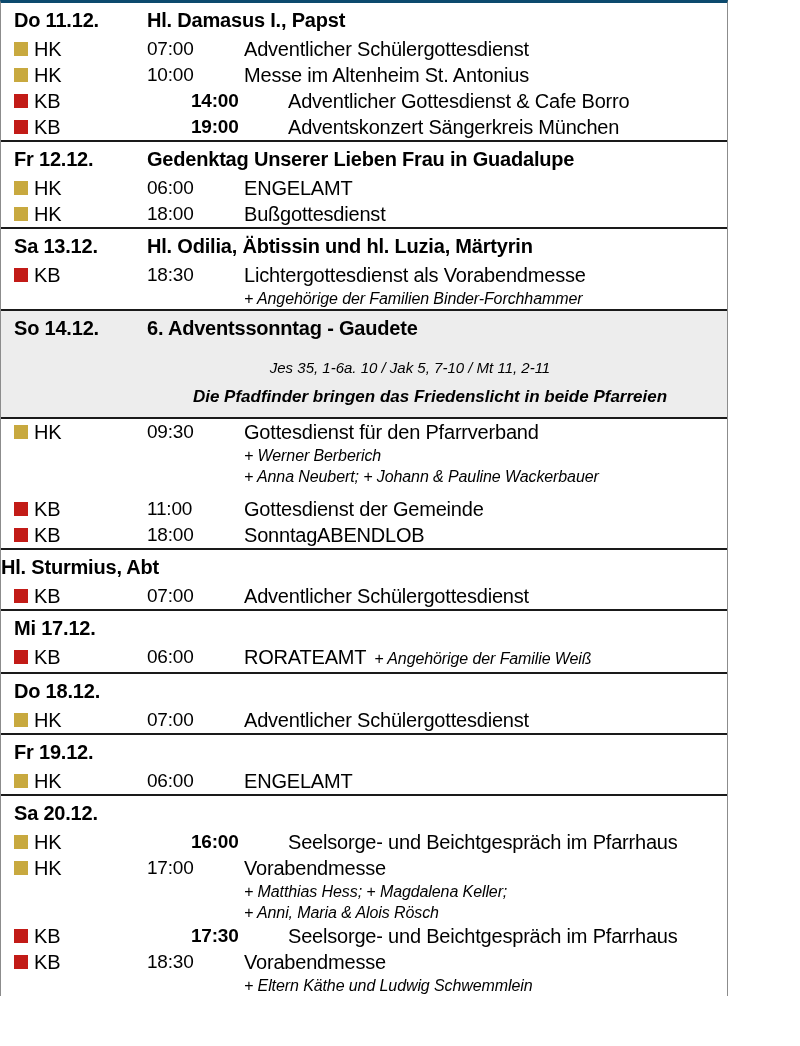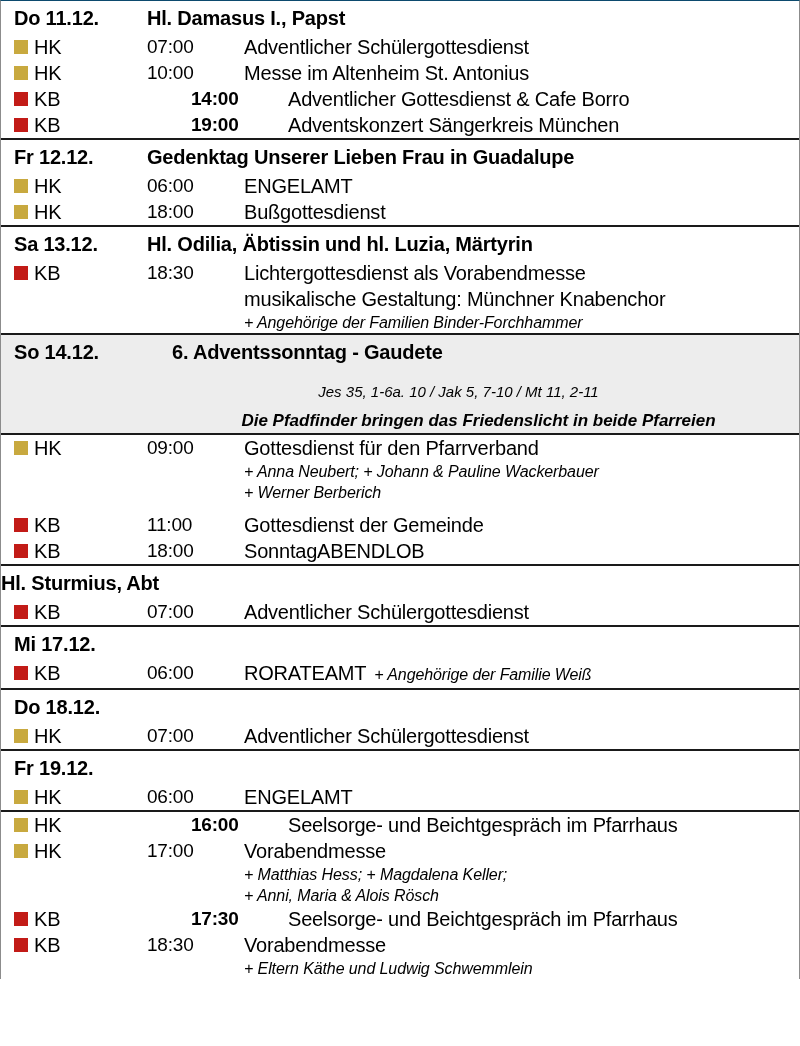--- a/index.html
+++ b/index.html
@@ -9,25 +9,25 @@
   }
   body {
     width: 800px;
     height: 1046px;
     font-family: "Liberation Sans", sans-serif;
     color: #000000;
     overflow: hidden;
   }
 
   #schedule {
-    width: 800px;
+    width: 728px;
     box-sizing: border-box;
     border-left: 1px solid #8c8c8c;
     border-right: 1px solid #8c8c8c;
-    border-top: 1px solid #0c4a6e;
+    border-top: 3px solid #0c4a6e;
   }
 
   
   .day {
     border-bottom: 2px solid #1a1a1a;
     padding: 0;
   }
   .day:last-child { border-bottom: none; }
   .day.highlight {
     background: #ededed;
@@ -70,22 +70,21 @@
   .day-note {
     font-size: 17px;
     font-style: italic;
     font-weight: bold;
     line-height: 21px;
     text-align: center;
     padding-right: 6px;
     margin-top: 9px;
   }
   .highlight .day-head {
-    padding-bottom: 2px;
-    gap: 25px;
+    padding-bottom: 10px;
   }
 
   
   .svc {
     display: flex;
     align-items: flex-start;
     padding: 0;
   }
   .svc-loc {
     width: 146px;
@@ -231,46 +230,45 @@
         </div>
       </div>
       <div class="svc">
         <div class="svc-loc">
           <span class="marker kb"></span>
           <span>KB</span>
         </div>
         <div class="svc-time">18:30</div>
         <div class="svc-body">
           <div class="svc-desc"><span>Lichtergottesdienst als Vorabendmesse</span></div>
-          <div class="svc-desc">musikalische Gestaltung: Münchner Knabenchor</div>
           <div class="svc-sub">+ Angehörige der Familien Binder-Forchhammer</div>
         </div>
       </div>
     </div>
     <div class="day highlight">
       <div class="day-head">
         <div class="day-date">So 14.12.</div>
         <div class="day-titlewrap">
           <div class="day-title">6. Adventssonntag - Gaudete</div>
           <div class="day-readings">Jes 35, 1-6a. 10 / Jak 5, 7-10 / Mt 11, 2-11</div>
           <div class="day-note">Die Pfadfinder bringen das Friedenslicht in beide Pfarreien</div>
         </div>
       </div>
     </div>
     <div class="day">
       <div class="svc">
         <div class="svc-loc">
           <span class="marker hk"></span>
           <span>HK</span>
         </div>
-        <div class="svc-time">09:00</div>
+        <div class="svc-time">09:30</div>
         <div class="svc-body">
           <div class="svc-desc"><span>Gottesdienst für den Pfarrverband</span></div>
+          <div class="svc-sub">+ Werner Berberich</div>
           <div class="svc-sub">+ Anna Neubert; + Johann &amp; Pauline Wackerbauer</div>
-          <div class="svc-sub">+ Werner Berberich</div>
         </div>
       </div>
       <div class="spacer-row"></div>
       <div class="svc">
         <div class="svc-loc">
           <span class="marker kb"></span>
           <span>KB</span>
         </div>
         <div class="svc-time">11:00</div>
         <div class="svc-body">
@@ -353,20 +351,26 @@
           <span class="marker hk"></span>
           <span>HK</span>
         </div>
         <div class="svc-time">06:00</div>
         <div class="svc-body">
           <div class="svc-desc"><span>ENGELAMT</span></div>
         </div>
       </div>
     </div>
     <div class="day">
+      <div class="day-head">
+        <div class="day-date">Sa 20.12.</div>
+        <div class="day-titlewrap">
+          <div class="day-title"></div>
+        </div>
+      </div>
       <div class="svc">
         <div class="svc-loc">
           <span class="marker hk"></span>
           <span>HK</span>
         </div>
         <div class="svc-time bold">16:00</div>
         <div class="svc-body">
           <div class="svc-desc"><span>Seelsorge- und Beichtgespräch im Pfarrhaus</span></div>
         </div>
       </div>

